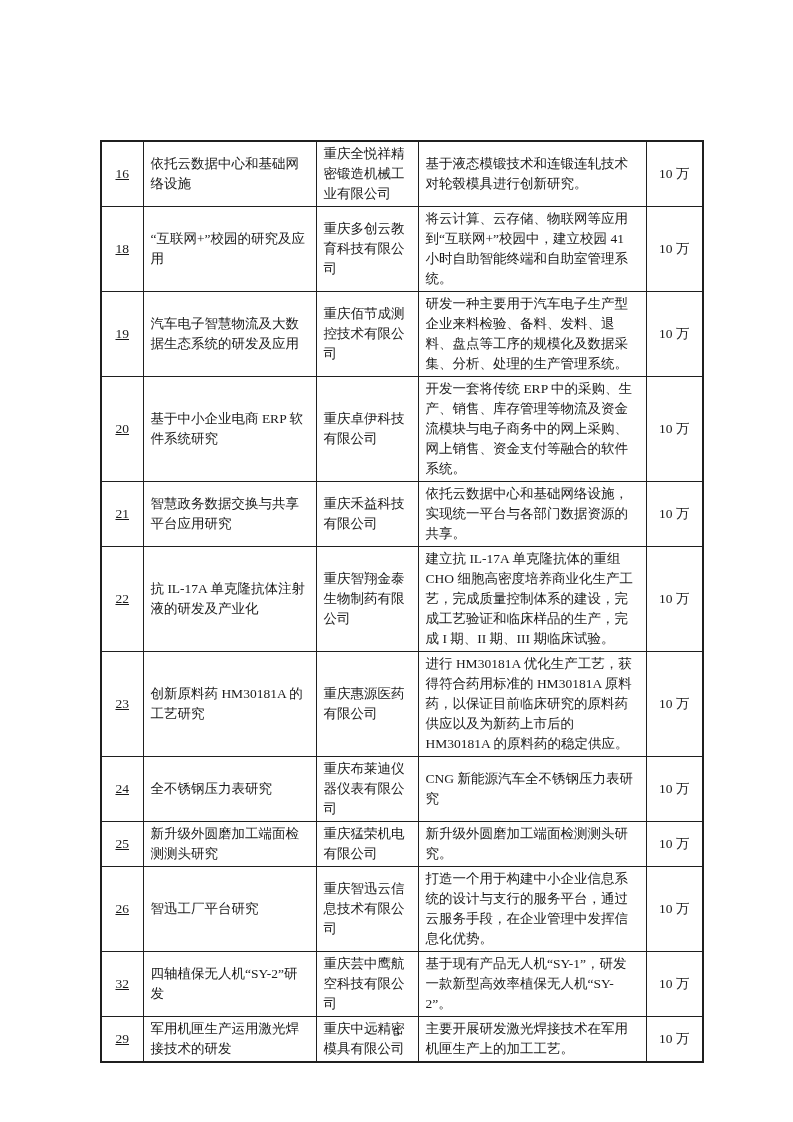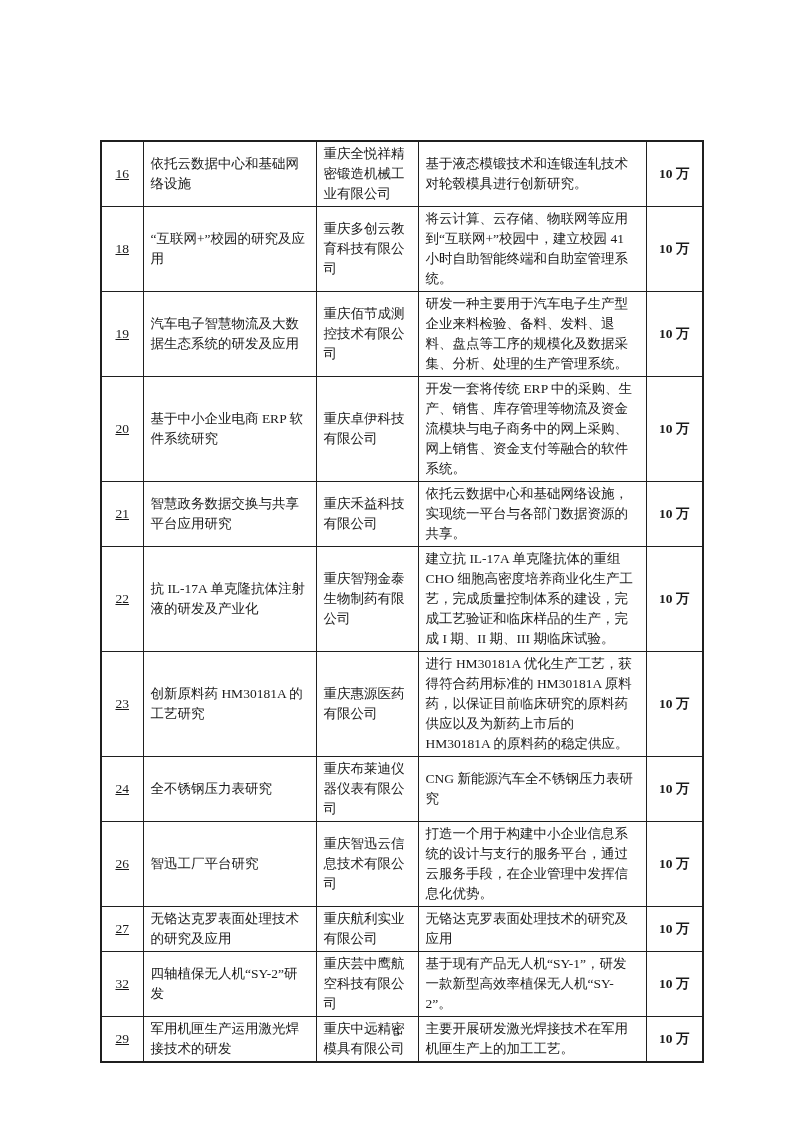--- a/index.html
+++ b/index.html
@@ -41,21 +41,20 @@
     padding: 2px 2px;
     text-decoration: underline;
   }
   td.cell-text {
     text-align: left;
   }
   td.cell-amount {
     text-align: center;
     white-space: nowrap;
     padding: 2px 2px;
-    font-weight: bold;
   }
   .page-number {
     position: absolute;
     left: 0;
     top: 1023px;
     width: 793px;
     text-align: center;
     font-size: 13px;
     line-height: 18px;
   }
@@ -125,31 +124,31 @@
           <td class="cell-amount">10 万</td>
         </tr>
         <tr>
           <td class="cell-num">24</td>
           <td class="cell-text">全不锈钢压力表研究</td>
           <td class="cell-text">重庆布莱迪仪器仪表有限公司</td>
           <td class="cell-text">CNG 新能源汽车全不锈钢压力表研究</td>
           <td class="cell-amount">10 万</td>
         </tr>
         <tr>
+          <td class="cell-num">25</td>
+          <td class="cell-text">新升级外圆磨加工端面检测测头研究</td>
+          <td class="cell-text">重庆猛荣机电有限公司</td>
+          <td class="cell-text">新升级外圆磨加工端面检测测头研究。</td>
+          <td class="cell-amount">10 万</td>
+        </tr>
+        <tr>
           <td class="cell-num">26</td>
           <td class="cell-text">智迅工厂平台研究</td>
           <td class="cell-text">重庆智迅云信息技术有限公司</td>
           <td class="cell-text">打造一个用于构建中小企业信息系统的设计与支行的服务平台，通过云服务手段，在企业管理中发挥信息化优势。</td>
-          <td class="cell-amount">10 万</td>
-        </tr>
-        <tr>
-          <td class="cell-num">27</td>
-          <td class="cell-text">无铬达克罗表面处理技术的研究及应用</td>
-          <td class="cell-text">重庆航利实业有限公司</td>
-          <td class="cell-text">无铬达克罗表面处理技术的研究及应用</td>
           <td class="cell-amount">10 万</td>
         </tr>
         <tr>
           <td class="cell-num">32</td>
           <td class="cell-text">四轴植保无人机“SY-2”研发</td>
           <td class="cell-text">重庆芸中鹰航空科技有限公司</td>
           <td class="cell-text">基于现有产品无人机“SY-1”，研发一款新型高效率植保无人机“SY-2”。</td>
           <td class="cell-amount">10 万</td>
         </tr>
         <tr>

